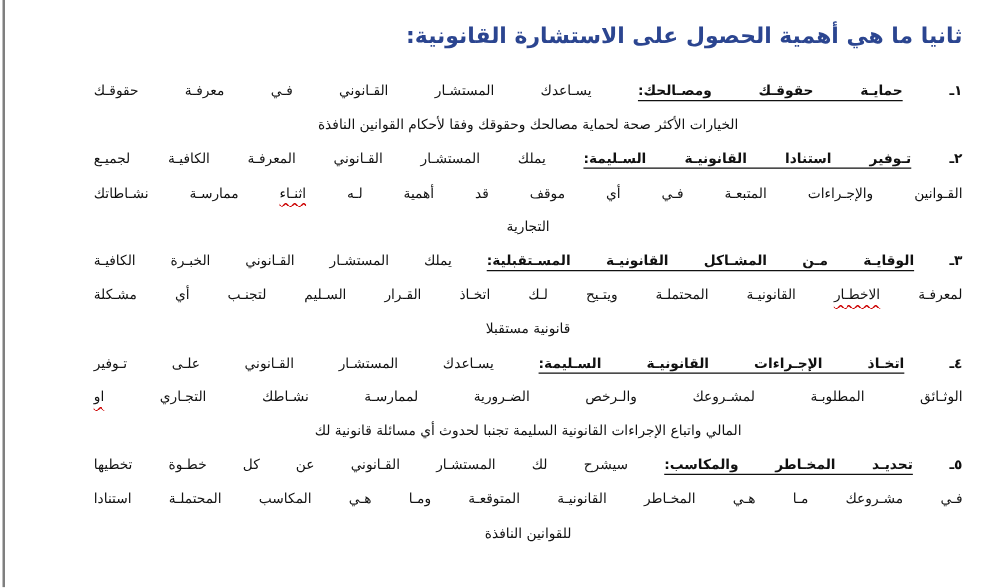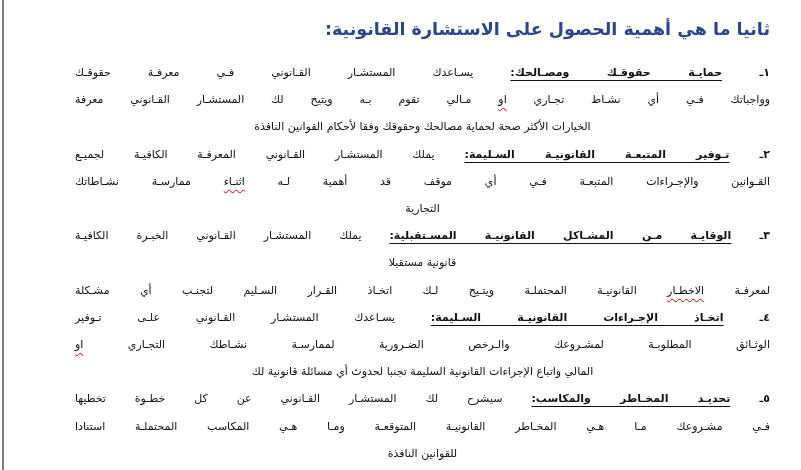--- a/index.html
+++ b/index.html
@@ -56,32 +56,31 @@
 </head>
 <body>
 
 <div class="page">
   <div class="page-edge-line"></div>
   <div class="content">
     <div class="heading">ثانيا ما هي أهمية الحصول على الاستشارة القانونية:</div>
     <div>
         <div>
           <div class="line j"><span class="s-num">١ـ </span><span class="s-lead">حمايـة حقوقـك ومصـالحك:</span><span class="s-n"> يسـاعدك المستشـار القـانوني فـي معرفـة حقوقـك</span></div>
-          <div class="line j"><span class="s-n">وواجباتك فـي أي نشـاط تجـاري </span><span class="s-sp">او</span><span class="s-n"> مـالي تقوم بـه ويتيح لك المستشـار القـانوني معرفة</span></div>
           <div class="line c"><span class="s-n">الخيارات الأكثر صحة لحماية مصالحك وحقوقك وفقا لأحكام القوانين النافذة</span></div>
         </div>
         <div>
-          <div class="line j"><span class="s-num">٢ـ </span><span class="s-lead">تـوفير المتبعـة القانونيـة السـليمة:</span><span class="s-n"> يملك المستشـار القـانوني المعرفـة الكافيـة لجميـع</span></div>
+          <div class="line j"><span class="s-num">٢ـ </span><span class="s-lead">تـوفير استنادا القانونيـة السـليمة:</span><span class="s-n"> يملك المستشـار القـانوني المعرفـة الكافيـة لجميـع</span></div>
           <div class="line j"><span class="s-n">القـوانين والإجـراءات المتبعـة فـي أي موقف قد أهمية لـه </span><span class="s-sp">اثنـاء</span><span class="s-n"> ممارسـة نشـاطاتك</span></div>
           <div class="line c"><span class="s-n">التجارية</span></div>
         </div>
         <div>
           <div class="line j"><span class="s-num">٣ـ </span><span class="s-lead">الوقايـة مـن المشـاكل القانونيـة المسـتقبلية:</span><span class="s-n"> يملك المستشـار القـانوني الخبـرة الكافيـة</span></div>
+          <div class="line j"><span class="s-n">لمعرفـة </span><span class="s-sp">الاخطـار</span><span class="s-n"> القانونيـة المحتملـة ويتـيح لـك اتخـاذ القـرار السـليم لتجنـب أي مشـكلة</span></div>
           <div class="line c"><span class="s-n">قانونية مستقبلا</span></div>
-          <div class="line j"><span class="s-n">لمعرفـة </span><span class="s-sp">الاخطـار</span><span class="s-n"> القانونيـة المحتملـة ويتـيح لـك اتخـاذ القـرار السـليم لتجنـب أي مشـكلة</span></div>
         </div>
         <div>
           <div class="line j"><span class="s-num">٤ـ </span><span class="s-lead">اتخـاذ الإجـراءات القانونيـة السـليمة:</span><span class="s-n"> يسـاعدك المستشـار القـانوني علـى تـوفير</span></div>
           <div class="line j"><span class="s-n">الوثـائق المطلوبـة لمشـروعك والـرخص الضـرورية لممارسـة نشـاطك التجـاري </span><span class="s-sp">او</span></div>
           <div class="line c"><span class="s-n">المالي واتباع الإجراءات القانونية السليمة تجنبا لحدوث أي مسائلة قانونية لك</span></div>
         </div>
         <div>
           <div class="line j"><span class="s-num">٥ـ </span><span class="s-lead">تحديـد المخـاطر والمكاسب:</span><span class="s-n"> سيشرح لك المستشـار القـانوني عن كل خطـوة تخطيها</span></div>
           <div class="line j"><span class="s-n">فـي مشـروعك مـا هـي المخـاطر القانونيـة المتوقعـة ومـا هـي المكاسب المحتملـة استنادا</span></div>
           <div class="line c"><span class="s-n">للقوانين النافذة</span></div>

